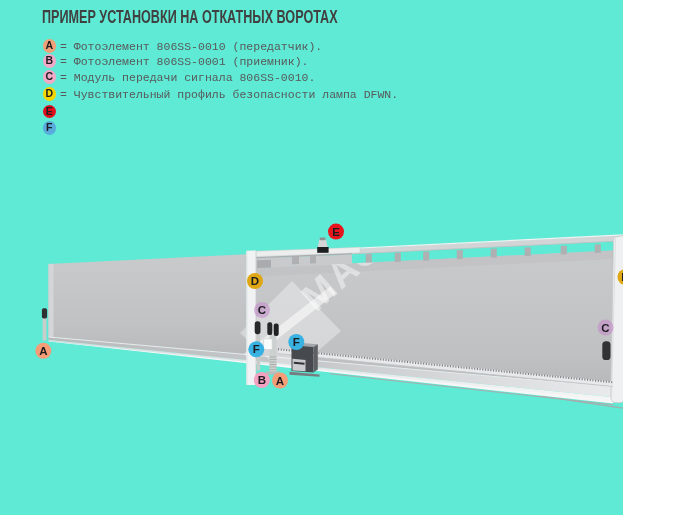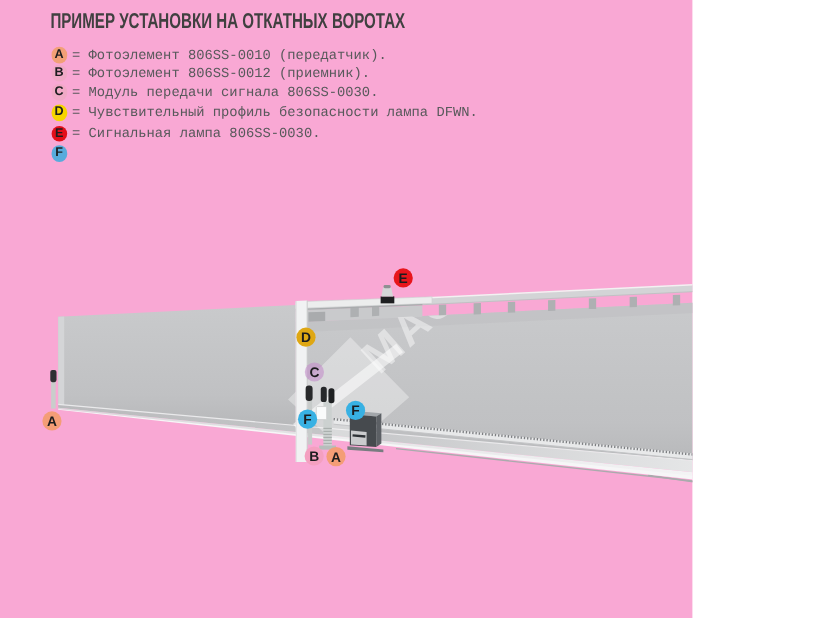--- a/index.html
+++ b/index.html
@@ -1,48 +1,47 @@
 <!DOCTYPE html>
 <html><head>
 <meta charset="utf-8">
 <style>
   html,body{margin:0;padding:0;background:#ffffff;}
-  #page{position:relative;width:554px;height:515px;overflow:hidden;background:#f9a8d4;
-        font-family:"Liberation Sans", sans-serif;padding-left:23px;}
+  #page{position:relative;width:623px;height:515px;overflow:hidden;background:#5eead4;
+        font-family:"Liberation Sans", sans-serif;}
   .title{position:absolute;left:42px;top:6.5px;font-size:18px;font-weight:bold;color:#404040;
          transform:scaleX(0.700);transform-origin:left top;white-space:nowrap;letter-spacing:0px;}
   .row{position:absolute;left:60px;font-size:11.5px;color:#58595b;white-space:nowrap;font-family:Liberation Mono, monospace;}
   .dot{position:absolute;width:13.5px;height:13.5px;border-radius:50%;text-align:center;
        font-size:10.5px;font-weight:bold;color:#1d1d1f;line-height:13.5px;left:42.5px;}
 </style>
 </head>
 <body>
 <div id="page">
 
   <div class="title">ПРИМЕР УСТАНОВКИ НА ОТКАТНЫХ ВОРОТАХ</div>
 
   <div class="dot" style="top:39px;background:#f2a077;">A</div>
 
   <div class="row" style="top:39.5px;">= Фотоэлемент 806SS-0010 (передатчик).</div>
 
   <div class="dot" style="top:54.3px;background:#f0a9c6;">B</div>
 
-  <div class="row" style="top:54.8px;">= Фотоэлемент 806SS-0012 (приемник).</div>
+  <div class="row" style="top:54.8px;">= Фотоэлемент 806SS-0001 (приемник).</div>
 
   <div class="dot" style="top:70px;background:#f0a9c6;">C</div>
 
-  <div class="row" style="top:70.5px;">= Модуль передачи сигнала 806SS-0030.</div>
+  <div class="row" style="top:70.5px;">= Модуль передачи сигнала 806SS-0010.</div>
 
   <div class="dot" style="top:87.2px;background:#f6d500;">D</div>
 
   <div class="row" style="top:87.7px;">= Чувствительный профиль безопасности лампа DFWN.</div>
 
   <div class="dot" style="top:104.8px;background:#e30e1b;">E</div>
 
-  <div class="row" style="top:105.3px;">= Сигнальная лампа 806SS-0030.</div>
 
   <div class="dot" style="top:121.4px;background:#58abdc;">F</div>
 
 
   <svg width="686" height="515" viewBox="0 0 686 515" style="position:absolute;left:0;top:0;">
     <defs>
       <linearGradient id="panelG" x1="0" y1="0" x2="0" y2="1">
         <stop offset="0" stop-color="#c9cacc"></stop>
         <stop offset="0.75" stop-color="#c0c1c3"></stop>
         <stop offset="1" stop-color="#b7b8ba"></stop>

